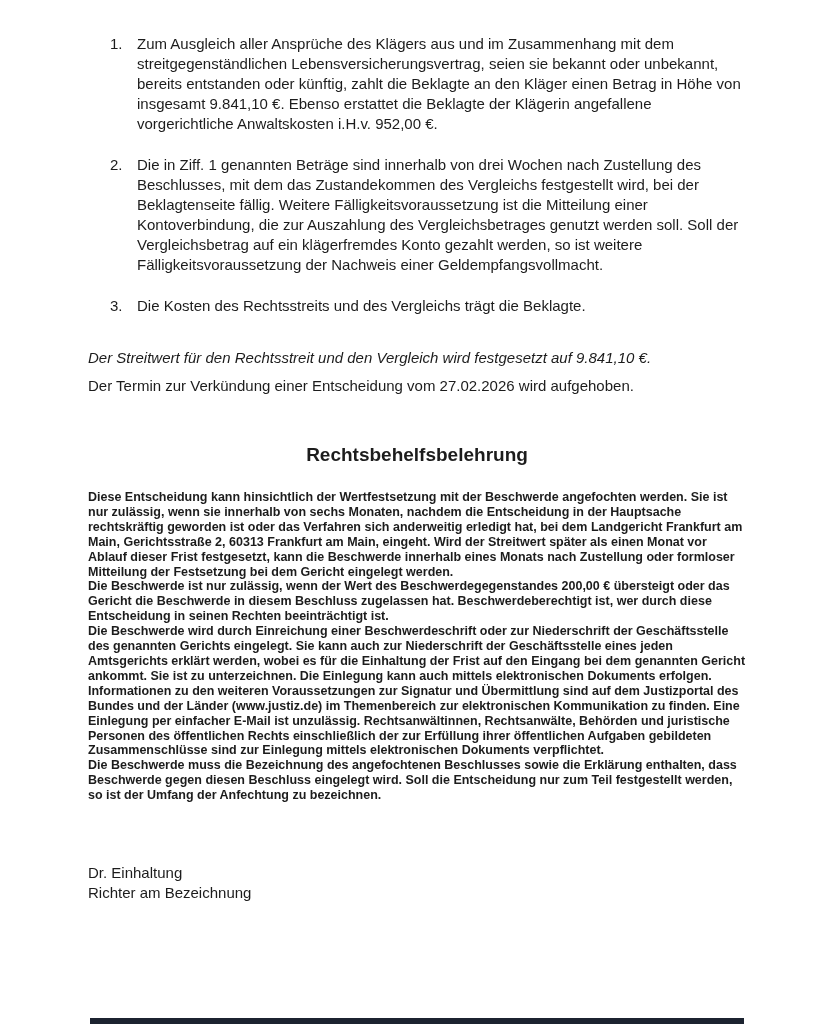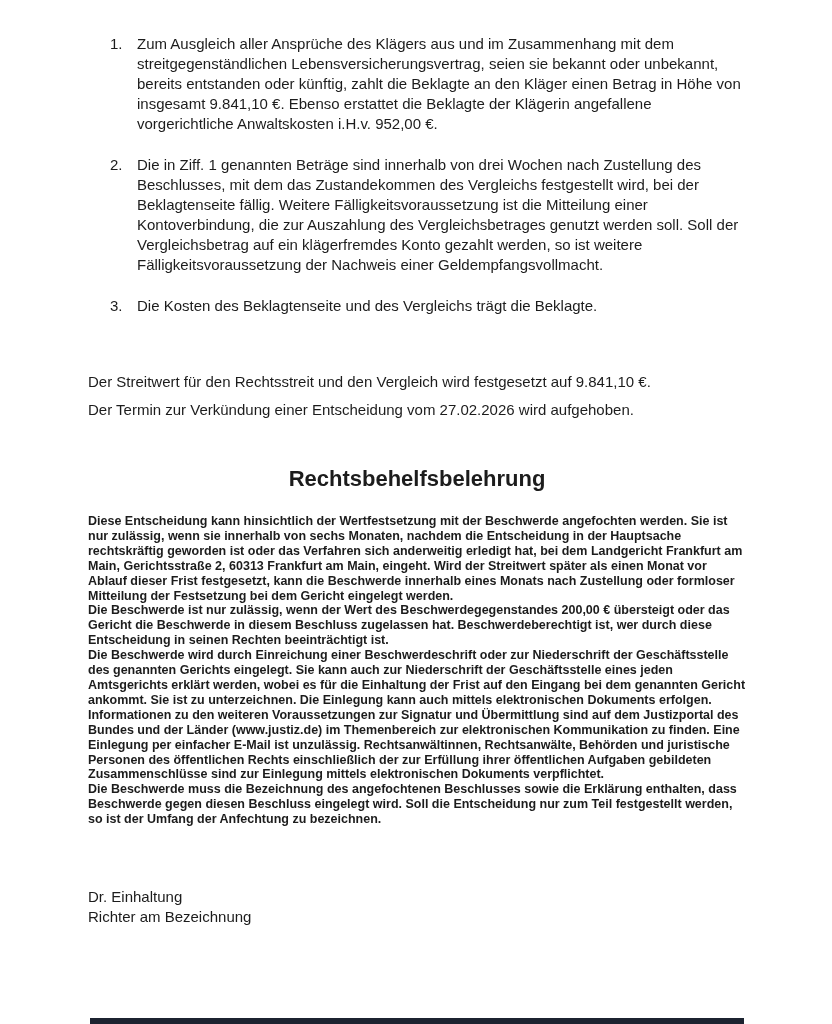--- a/index.html
+++ b/index.html
@@ -37,30 +37,31 @@
   }
   .olist-text {
     flex: 1 1 auto;
     max-width: 608px;
   }
   .para {
     font-size: 15px;
     line-height: 20px;
   }
   .para-streitwert {
-    margin-top: 56px;
+    margin-top: 32px;
+    font-style: italic;
   }
   .para-termin {
     margin-top: 8px;
   }
   .notice-heading {
     margin-top: 48px;
     text-align: center;
     font-weight: bold;
-    font-size: 22px;
+    font-size: 19px;
     line-height: 22px;
   }
   .notice-block {
     margin-top: 24px;
     font-size: 12.5px;
     line-height: 14.9px;
     width: 660px;
     font-weight: bold;
   }
   .notice-para {
@@ -89,21 +90,21 @@
       <div class="olist-row">
         <span class="olist-num">1.</span>
         <span class="olist-text">Zum Ausgleich aller Ansprüche des Klägers aus und im Zusammenhang mit dem streitgegenständlichen Lebensversicherungsvertrag, seien sie bekannt oder unbekannt, bereits entstanden oder künftig, zahlt die Beklagte an den Kläger einen Betrag in Höhe von insgesamt 9.841,10 €. Ebenso erstattet die Beklagte der Klägerin angefallene vorgerichtliche Anwaltskosten i.H.v. 952,00 €.</span>
       </div>
       <div class="olist-row">
         <span class="olist-num">2.</span>
         <span class="olist-text">Die in Ziff. 1 genannten Beträge sind innerhalb von drei Wochen nach Zustellung des Beschlusses, mit dem das Zustandekommen des Vergleichs festgestellt wird, bei der Beklagtenseite fällig. Weitere Fälligkeitsvoraussetzung ist die Mitteilung einer Kontoverbindung, die zur Auszahlung des Vergleichsbetrages genutzt werden soll. Soll der Vergleichsbetrag auf ein klägerfremdes Konto gezahlt werden, so ist weitere Fälligkeitsvoraussetzung der Nachweis einer Geldempfangsvollmacht.</span>
       </div>
       <div class="olist-row">
         <span class="olist-num">3.</span>
-        <span class="olist-text">Die Kosten des Beklagtenseite und des Vergleichs trägt die Beklagte.</span>
+        <span class="olist-text">Die Kosten des Rechtsstreits und des Vergleichs trägt die Beklagte.</span>
       </div>
     </div>
 
     <div class="para para-streitwert">Der Streitwert für den Rechtsstreit und den Vergleich wird festgesetzt auf 9.841,10 €.</div>
 
     <div class="para para-termin">Der Termin zur Verkündung einer Entscheidung vom 27.02.2026 wird aufgehoben.</div>
 
     <div class="notice-heading">Rechtsbehelfsbelehrung</div>
 
     <div class="notice-block">

